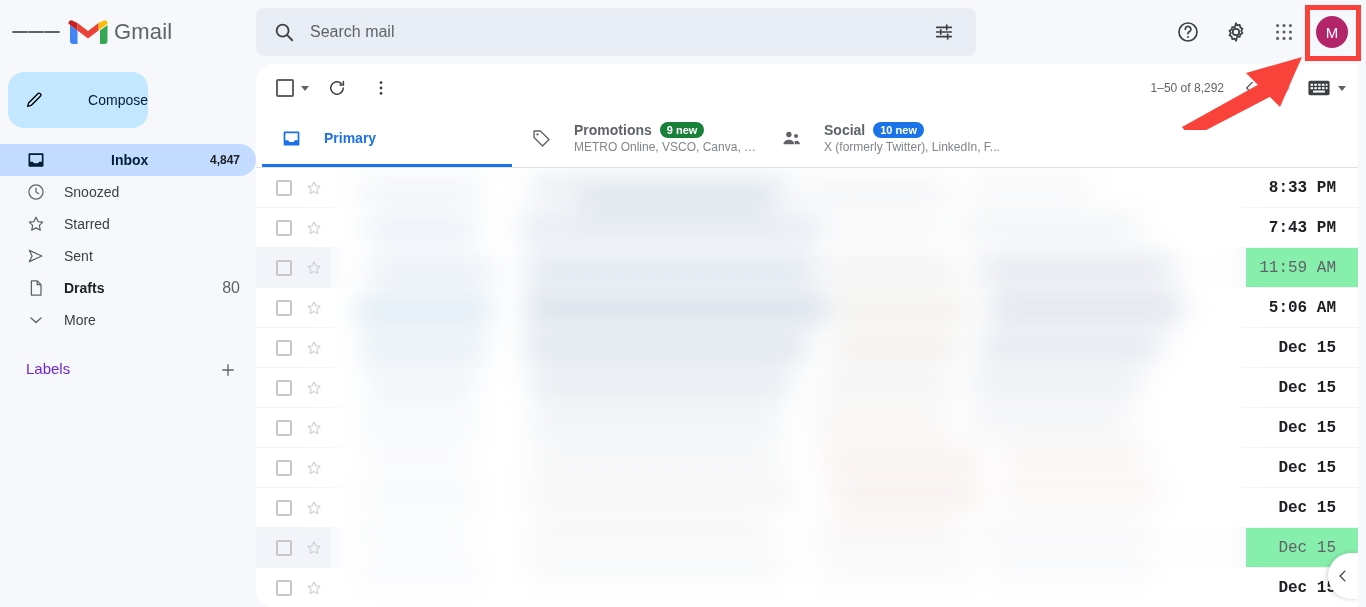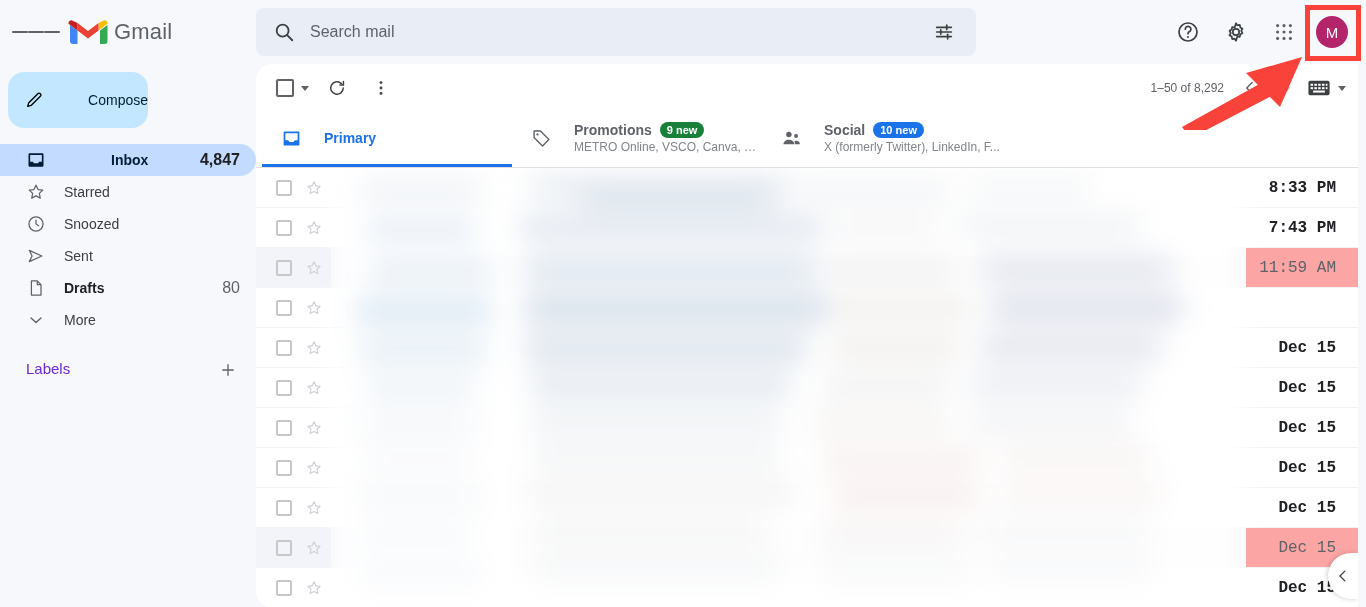--- a/index.html
+++ b/index.html
@@ -192,21 +192,21 @@
     font-size: 16px;
     color: #202124;
     font-family: "Liberation Sans", sans-serif;
   }
   .nav-item.active {
     background: #c2dbff;
     color: #001d35;
     gap: 47px;
   }
   .nav-item.active .nav-label { font-weight: bold; }
-  .nav-item.active .nav-count { font-weight: bold; font-size: 16px; }
+  .nav-item.active .nav-count { font-weight: bold; font-size: 12px; }
   .nav-item.bold .nav-label { font-weight: bold; }
   .nav-item.bold .nav-count { color: #5f6368; }
   .nav-item.plain .nav-label { color: #3c4043; }
 
   .labels-row {
     height: 32px;
     display: flex;
     align-items: flex-start;
     padding-left: 26px;
     padding-right: 18px;
@@ -395,21 +395,21 @@
     text-align: center;
     padding-right: 22px;
     font-size: 16px;
     font-family: Liberation Mono, monospace;
     position: relative;
     z-index: 2;
     height: 100%;
     display: flex; align-items: center; justify-content: flex-end;
   }
   .row.unread .row-date { color: #202124; font-weight: bold; background: #ffffff; }
-  .row.read .row-date { color: #5f6368; background: #fca5a5; }
+  .row.read .row-date { color: #5f6368; background: #86efac; }
 
   
   .blur-canvas {
     position: absolute;
     left: 75px;
     top: 0;
     width: 915px;
     height: 440px;
     z-index: 1;
     pointer-events: none;
@@ -554,36 +554,36 @@
         <svg width="20" height="20" viewBox="0 0 24 24" fill="#001d35">
           <path d="M4 4h16a1 1 0 011 1v14a1 1 0 01-1 1H4a1 1 0 01-1-1V5a1 1 0 011-1zm1 10h3.2l1.4 2h4.8l1.4-2H19V6H5v8z"></path>
         </svg>
       </span>
       <span class="nav-label">Inbox</span>
       <span class="nav-count">4,847</span>
     </div>
 
     <div class="nav-item plain">
       <span class="nav-ic">
-        <svg width="20" height="20" viewBox="0 0 24 24" fill="none" stroke="#5f6368" stroke-width="1.5" stroke-linejoin="round">
-          <path d="M12 3.8l2.5 5.3 5.6.7-4.1 3.9 1.1 5.6L12 16.6l-5.1 2.7 1.1-5.6L3.9 9.8l5.6-.7L12 3.8z"></path>
-        </svg>
-      </span>
-      <span class="nav-label">Starred</span>
-      <span class="nav-count"></span>
-    </div>
-
-    <div class="nav-item plain">
-      <span class="nav-ic">
         <svg width="20" height="20" viewBox="0 0 24 24" fill="none" stroke="#5f6368" stroke-width="1.5">
           <circle cx="12" cy="12" r="8.5"></circle>
           <path d="M12 7.2V12l3.2 2" stroke-linecap="round"></path>
         </svg>
       </span>
       <span class="nav-label">Snoozed</span>
+      <span class="nav-count"></span>
+    </div>
+
+    <div class="nav-item plain">
+      <span class="nav-ic">
+        <svg width="20" height="20" viewBox="0 0 24 24" fill="none" stroke="#5f6368" stroke-width="1.5" stroke-linejoin="round">
+          <path d="M12 3.8l2.5 5.3 5.6.7-4.1 3.9 1.1 5.6L12 16.6l-5.1 2.7 1.1-5.6L3.9 9.8l5.6-.7L12 3.8z"></path>
+        </svg>
+      </span>
+      <span class="nav-label">Starred</span>
       <span class="nav-count"></span>
     </div>
 
     <div class="nav-item plain">
       <span class="nav-ic">
         <svg width="20" height="20" viewBox="0 0 24 24" fill="none" stroke="#5f6368" stroke-width="1.5" stroke-linejoin="round">
           <path d="M4 5.2l15 6.8-15 6.8 3.3-6.8L4 5.2z"></path>
         </svg>
       </span>
       <span class="nav-label">Sent</span>
@@ -826,20 +826,21 @@
         </div>
 
         <div class="row unread">
           <div class="row-ctrl">
             <span class="row-cb"></span>
             <svg class="row-star" viewBox="0 0 24 24" fill="none" stroke="#cfd2d6" stroke-width="1.6" stroke-linejoin="round">
               <path d="M12 3.8l2.5 5.3 5.6.7-4.1 3.9 1.1 5.6L12 16.6l-5.1 2.7 1.1-5.6L3.9 9.8l5.6-.7L12 3.8z"></path>
             </svg>
           </div>
           <div class="row-blur"></div>
+          <div class="row-date">5:06 AM</div>
         </div>
 
         <div class="row unread">
           <div class="row-ctrl">
             <span class="row-cb"></span>
             <svg class="row-star" viewBox="0 0 24 24" fill="none" stroke="#cfd2d6" stroke-width="1.6" stroke-linejoin="round">
               <path d="M12 3.8l2.5 5.3 5.6.7-4.1 3.9 1.1 5.6L12 16.6l-5.1 2.7 1.1-5.6L3.9 9.8l5.6-.7L12 3.8z"></path>
             </svg>
           </div>
           <div class="row-blur"></div>

